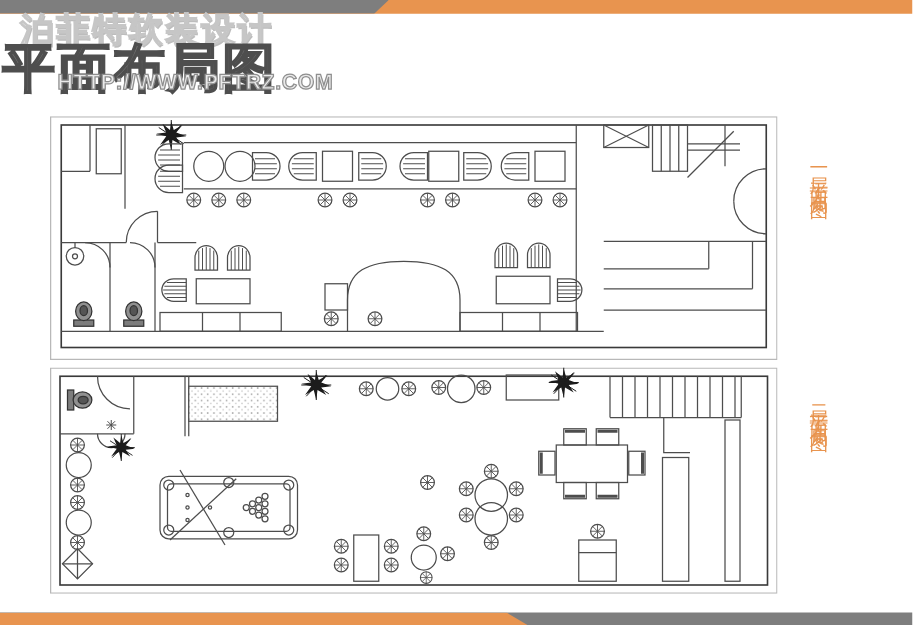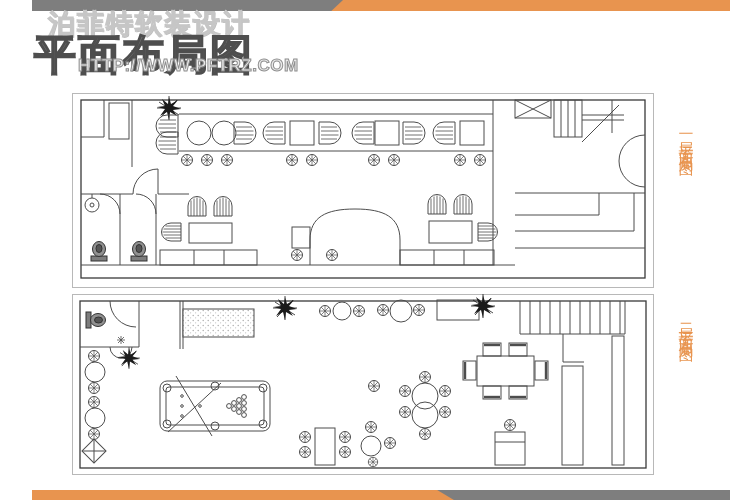--- a/index.html
+++ b/index.html
@@ -1,21 +1,21 @@
 <!DOCTYPE html>
 <html style="--accent-orange: #E8944F; --bar-gray: #7E7E7E;"><head>
 <meta charset="utf-8">
 <style>
   html,body{margin:0;padding:0;}
   body{
     width:730px;height:500px;position:relative;overflow:hidden;
     background:#ffffff;
     font-family:"Liberation Sans", sans-serif;
   }
-  .stage{position:absolute;inset:0;margin-left:32px;}
+  .stage{position:absolute;inset:0;}
 
   
   .top-bar{position:absolute;left:0;top:0;width:730px;height:11px;}
   .top-bar .orange{position:absolute;inset:0;background:var(--accent-orange,#E8944F);}
   .top-bar .gray{position:absolute;inset:0;background:var(--bar-gray,#7E7E7E);
     clip-path:polygon(0 0,42.6% 0,41.0% 100%,0 100%);}
   .bottom-bar{position:absolute;left:0;bottom:0;width:730px;height:10px;}
   .bottom-bar .gray{position:absolute;inset:0;background:var(--bar-gray,#7E7E7E);}
   .bottom-bar .orange{position:absolute;inset:0;background:var(--accent-orange,#E8944F);
     clip-path:polygon(0 0,55.5% 0,57.8% 100%,0 100%);}

